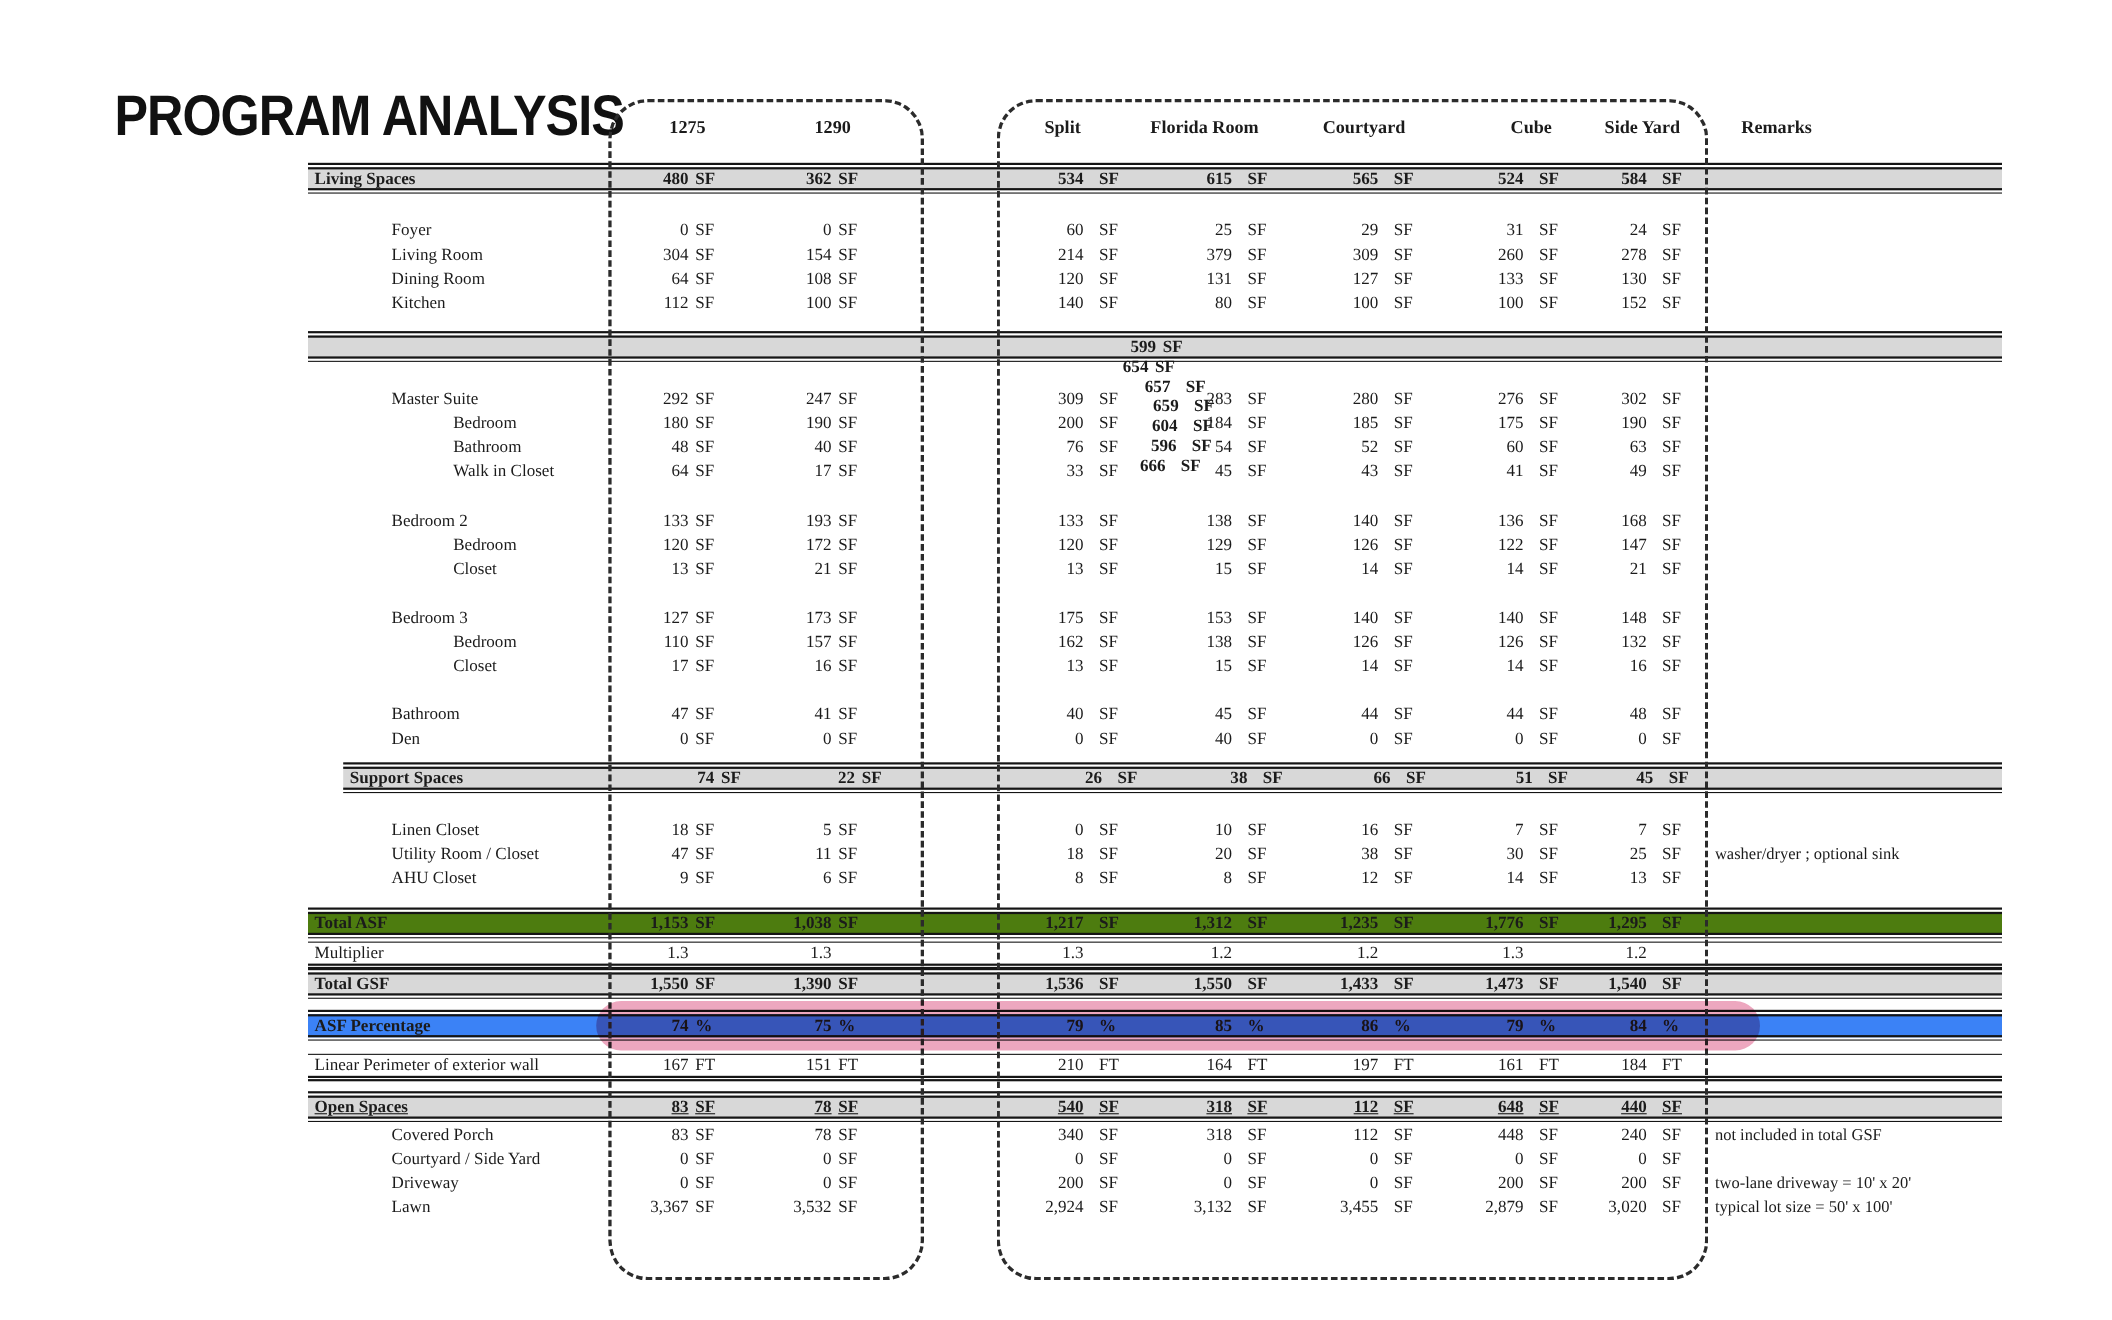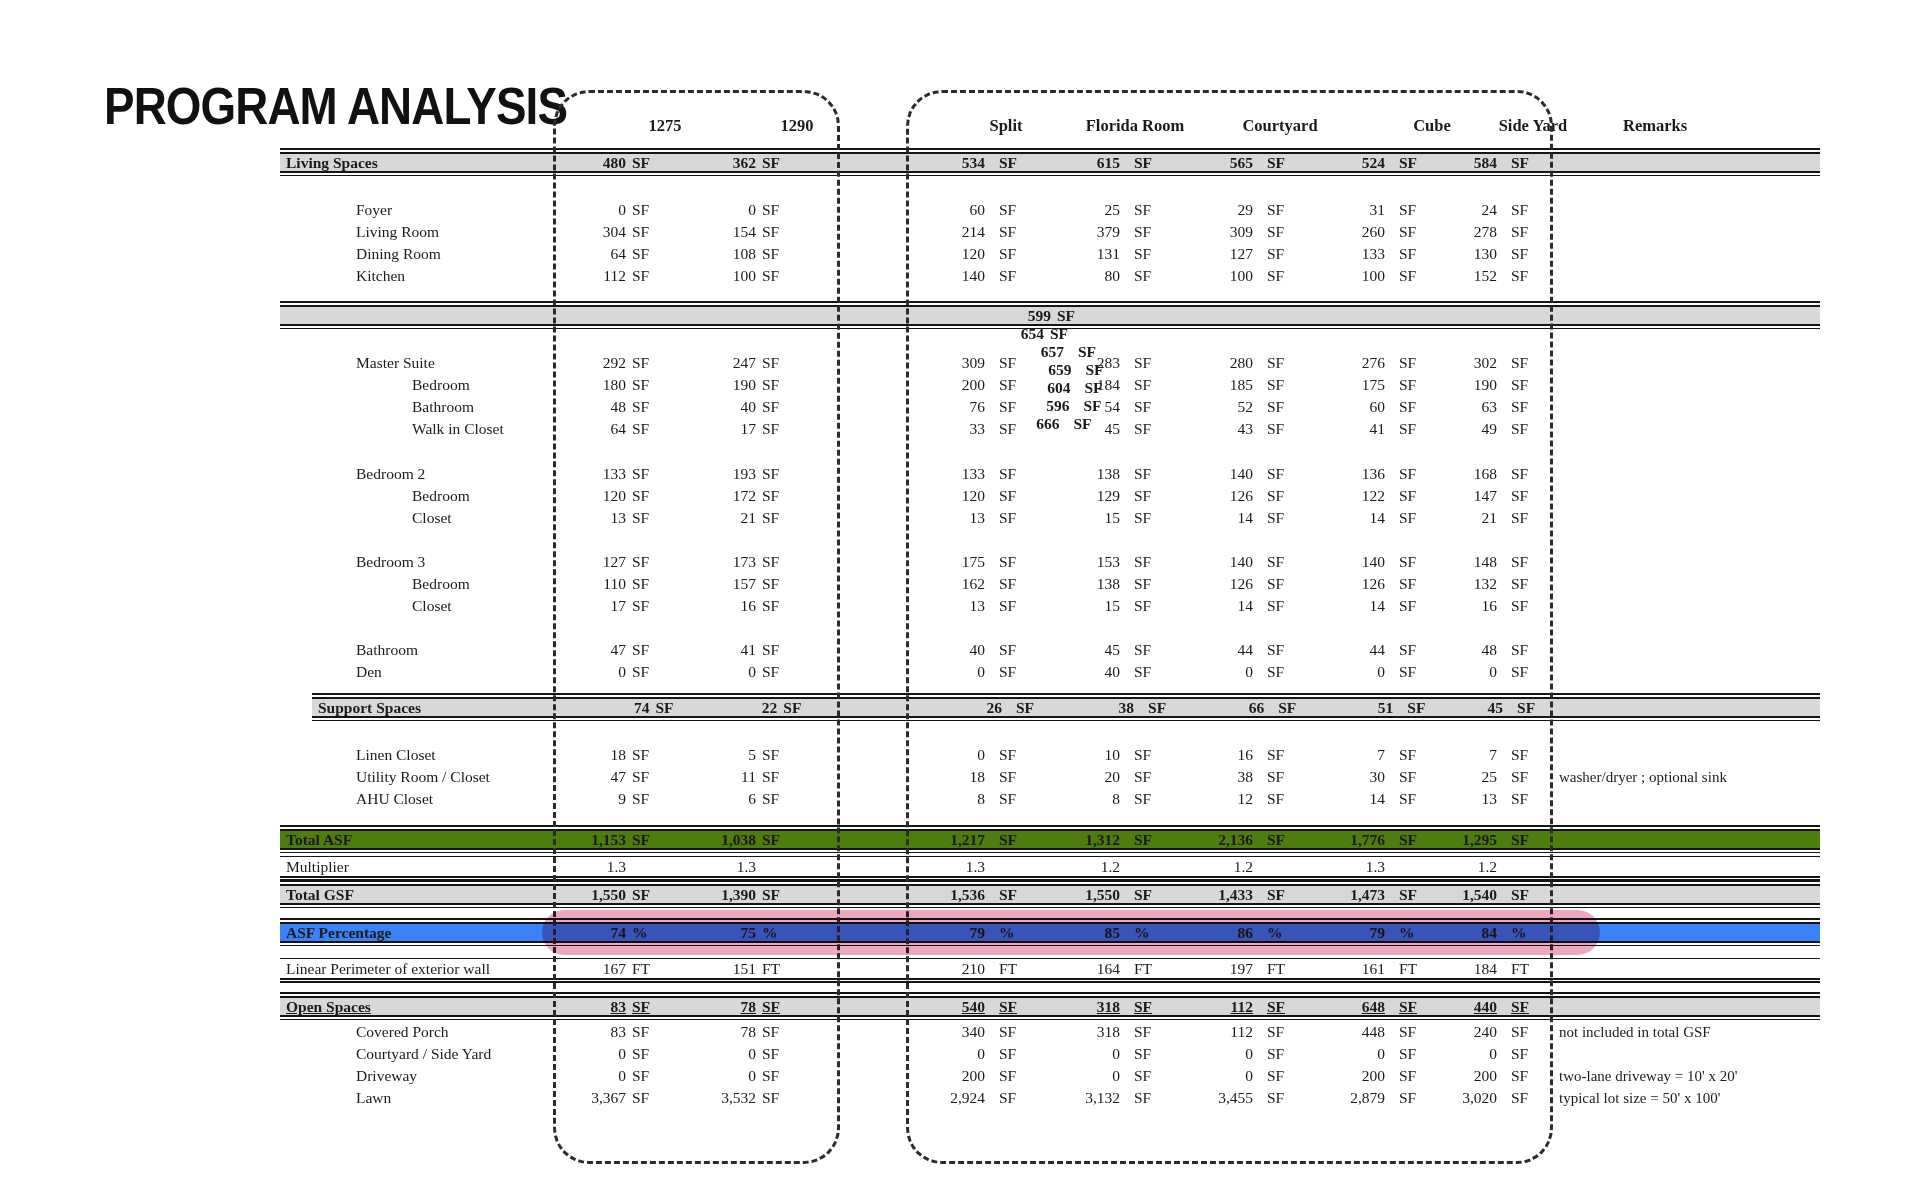--- a/index.html
+++ b/index.html
@@ -8,21 +8,21 @@
     font-family:"Liberation Serif", serif; color:#1b1b1b; overflow:hidden;
   }
   .title{
     position:absolute; left:104px; top:76px;
     font-family:"Liberation Sans", sans-serif;
     font-weight:800; font-size:52px; letter-spacing:-1px;
     transform:scaleX(.88); transform-origin:left center; color:#111;
     white-space:nowrap;
   }
   .colhead{
-    position:absolute; top:116px; font-weight:bold; font-size:16.5px; white-space:nowrap;margin-left:40px;
+    position:absolute; top:106px; font-weight:bold; font-size:16.5px; white-space:nowrap;
   }
   .center{transform:translateX(-50%);}
   
   .dbox{
     position:absolute; top:90px; height:1068px;
     border:3px dashed #2b2b2b; border-radius:36px; z-index:4; pointer-events:none;
   }
   .dbox1{left:553px; width:281px;}
   .dbox2{left:906px; width:641px;}
   
@@ -828,21 +828,21 @@
         <div class="cmid"></div>
         <div class="cell cc">
           <span class="num">1,217</span>
           <span class="unit">SF</span>
         </div>
         <div class="cell cd">
           <span class="num">1,312</span>
           <span class="unit">SF</span>
         </div>
         <div class="cell ce">
-          <span class="num">2,136</span>
+          <span class="num">1,235</span>
           <span class="unit">SF</span>
         </div>
         <div class="cell cf">
           <span class="num">1,776</span>
           <span class="unit">SF</span>
         </div>
         <div class="cell cg">
           <span class="num">1,295</span>
           <span class="unit">SF</span>
         </div>

